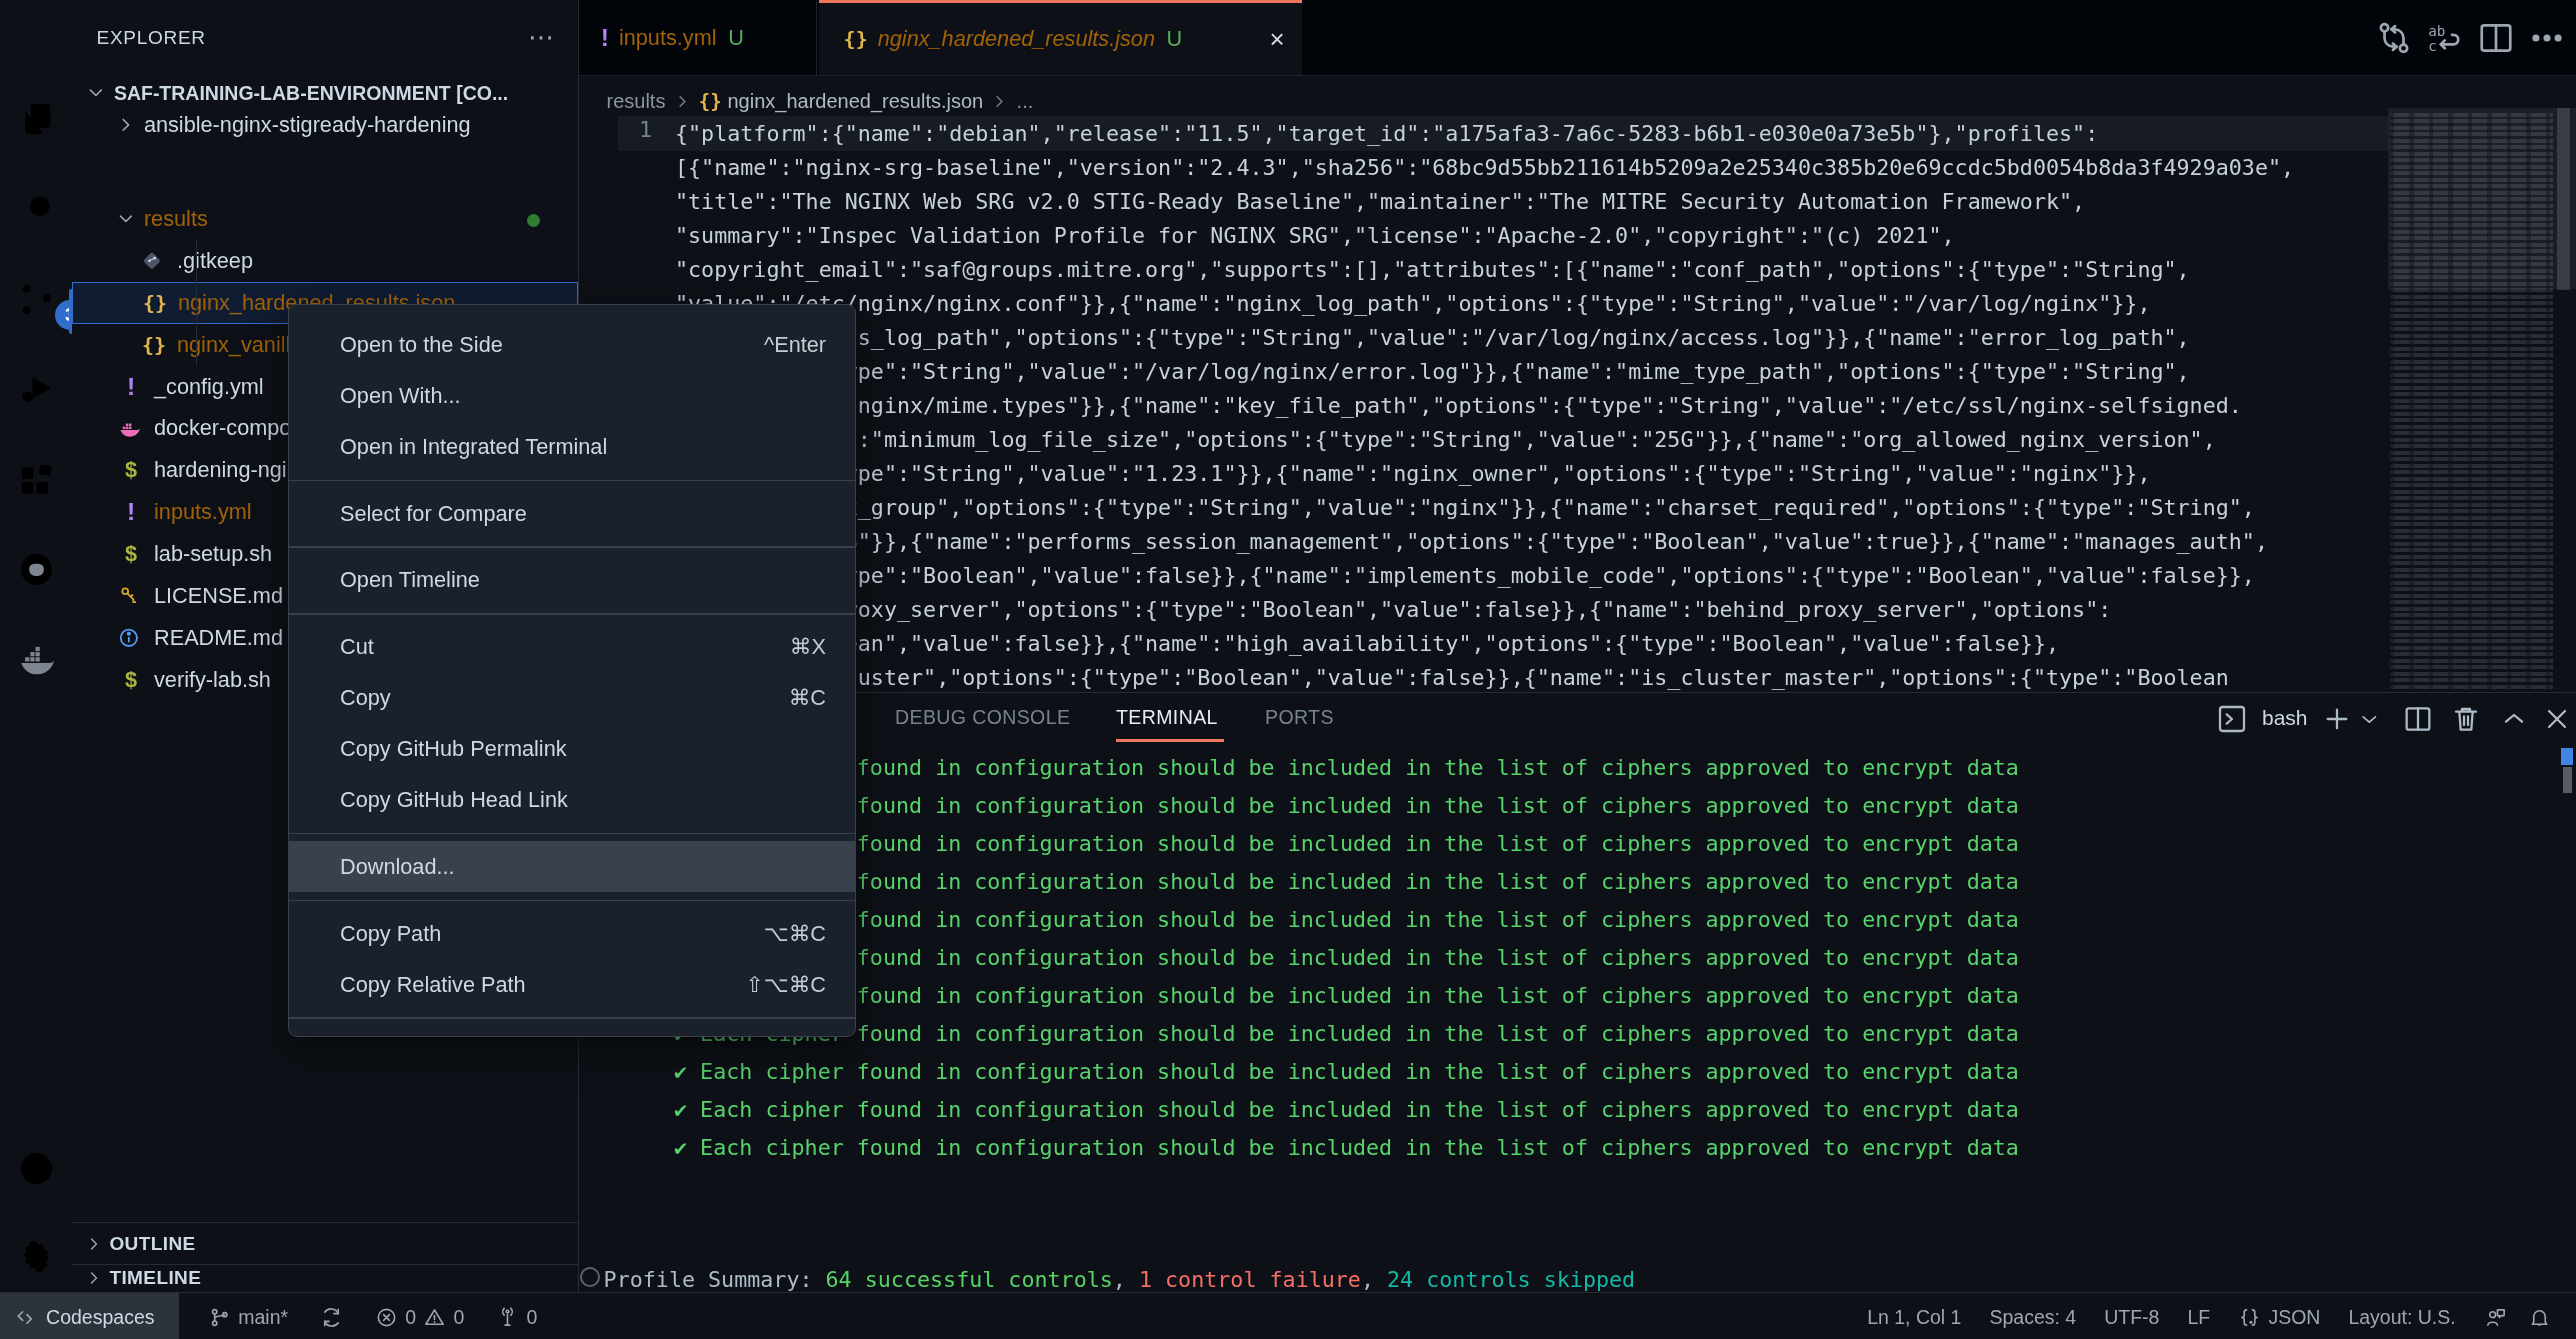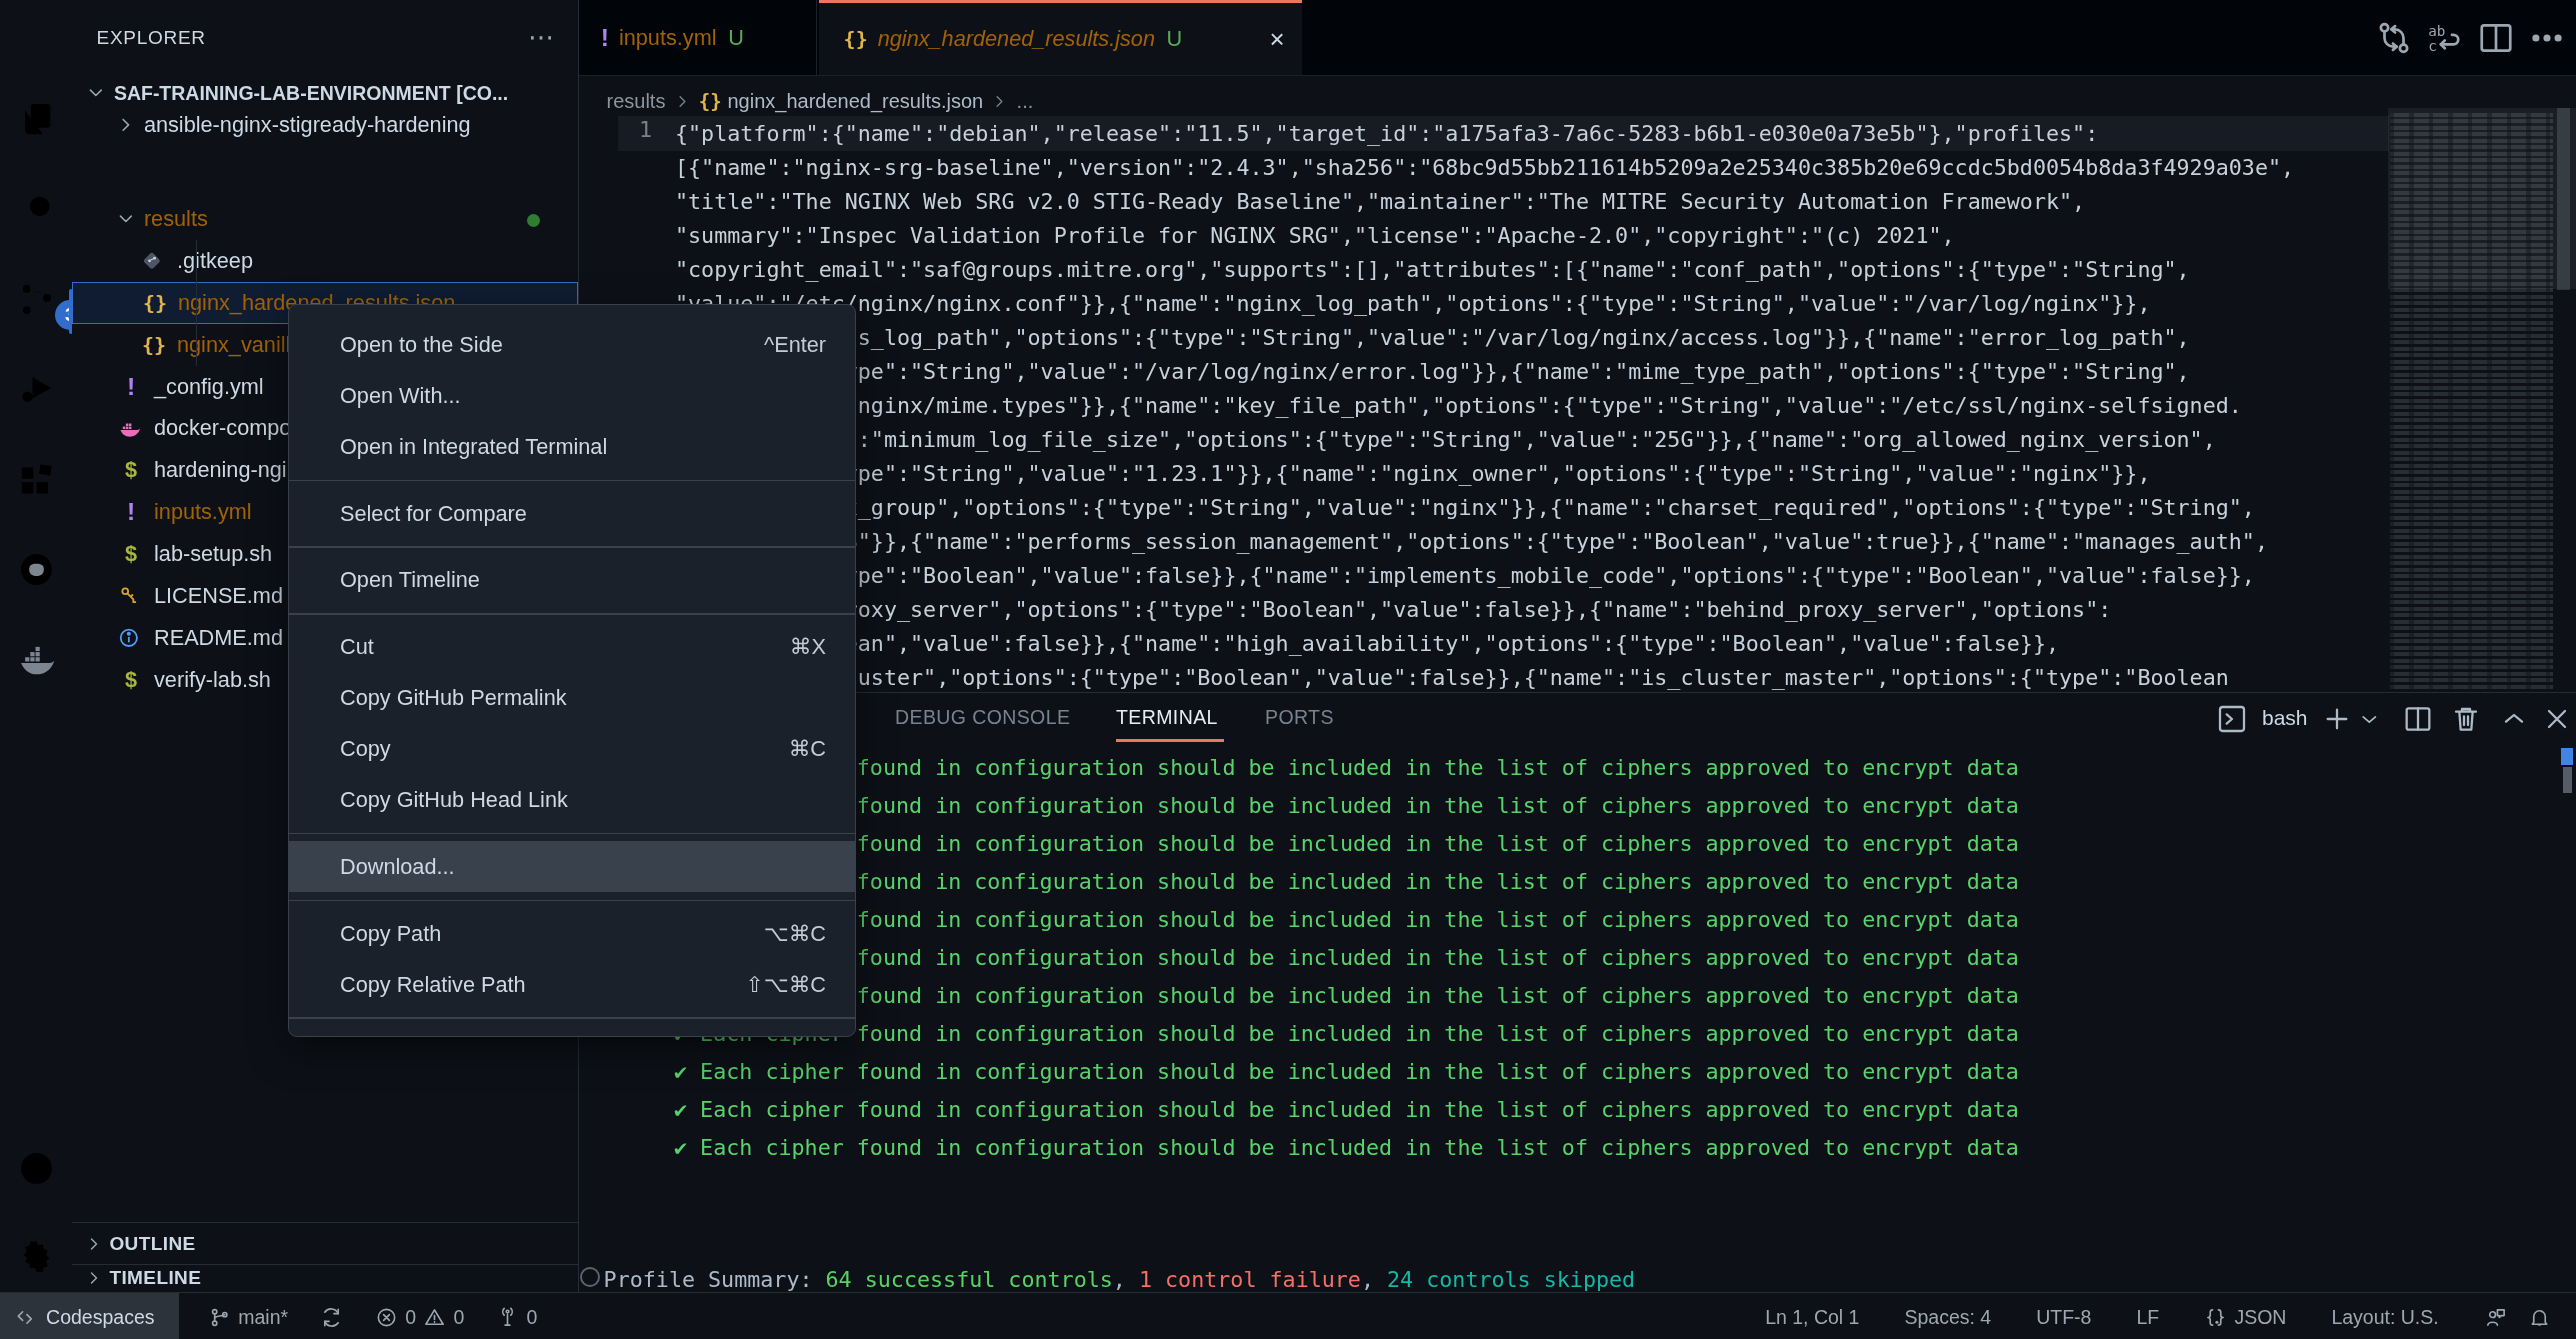--- a/index.html
+++ b/index.html
@@ -84,21 +84,21 @@
   #panel-scroll-blue{position:absolute;left:1982px;top:55px;width:11.6px;height:17.3px;background:#4184e4;}
   #panel-scroll-thumb{position:absolute;left:1984px;top:74px;width:8.7px;height:26px;background:#545d68;}
 
   
   #statusbar{left:0;top:1292px;width:2576px;height:48px;background:#0d1117;border-top:1.4px solid #262c36;
              display:flex;align-items:center;font-size:19.5px;color:#9da7b1;}
   .sb-item{display:flex;align-items:center;gap:7.2px;margin-right:32px;white-space:nowrap;}
   .sb-ic{width:23px;height:23px;color:#9da7b1;}
   #cs-item{height:48px;display:flex;align-items:center;background:#2d333b;color:#cdd9e5;padding:0 24.6px 0 14.4px;margin-right:29px;gap:8.7px;}
   #sb-right{margin-left:auto;display:flex;align-items:center;}
-  #sb-right .sb-item{margin-right:0;margin-left:45px;}
+  #sb-right .sb-item{margin-right:0;margin-left:28px;}
   #sb-right{padding-right:24.6px;}
 
   
   #ctxmenu{left:288px;top:304px;width:566px;background:#1b212a;border:1.4px solid #3a414b;border-radius:8.7px;
            box-shadow:0 13px 36px rgba(0,0,0,.55);padding:14.4px 0 10px;z-index:50;}
   .mi{height:51px;display:flex;align-items:center;padding:0 29px 0 51px;font-size:21.7px;color:#cdd9e5;}
   .mi .sc{margin-left:auto;color:#c3ccd5;}
   .mi.hl{background:#39414d;}
   .msep{height:1.4px;background:#3a414b;margin:7.2px 0;}
 </style>
@@ -578,25 +578,25 @@
   <div class="msep"></div>
   <div class="mi">
       <span>Open Timeline</span>
     </div>
   <div class="msep"></div>
   <div class="mi">
       <span>Cut</span>
       <span class="sc">⌘X</span>
     </div>
   <div class="mi">
-      <span>Copy GitHub Permalink</span>
-    </div>
-  <div class="mi">
       <span>Copy</span>
       <span class="sc">⌘C</span>
+    </div>
+  <div class="mi">
+      <span>Copy GitHub Permalink</span>
     </div>
   <div class="mi">
       <span>Copy GitHub Head Link</span>
     </div>
   <div class="msep"></div>
   <div class="mi hl">
       <span>Download...</span>
     </div>
   <div class="msep"></div>
   <div class="mi">

